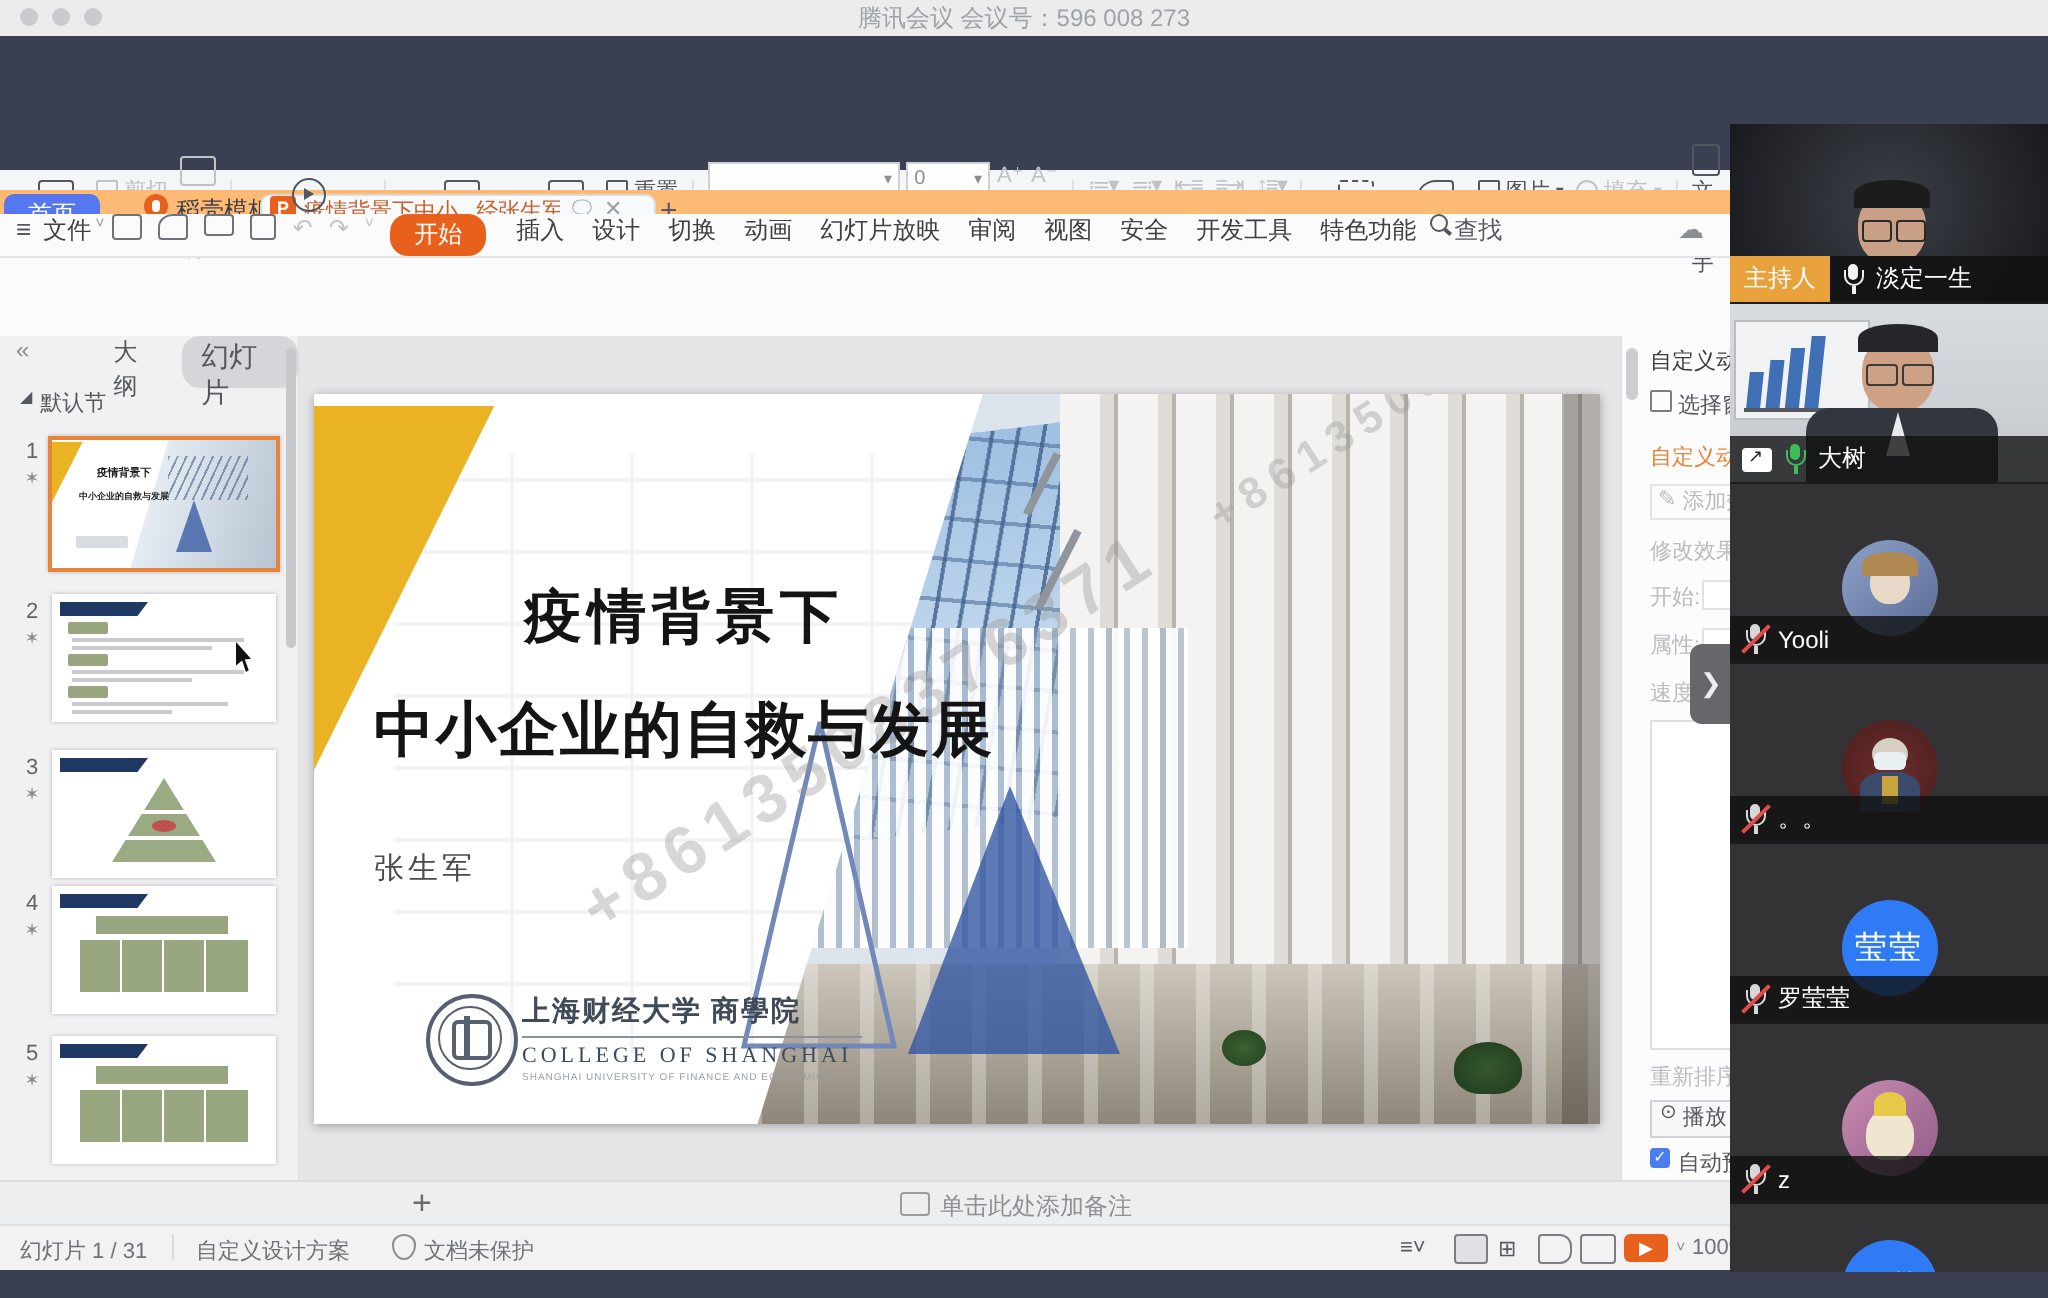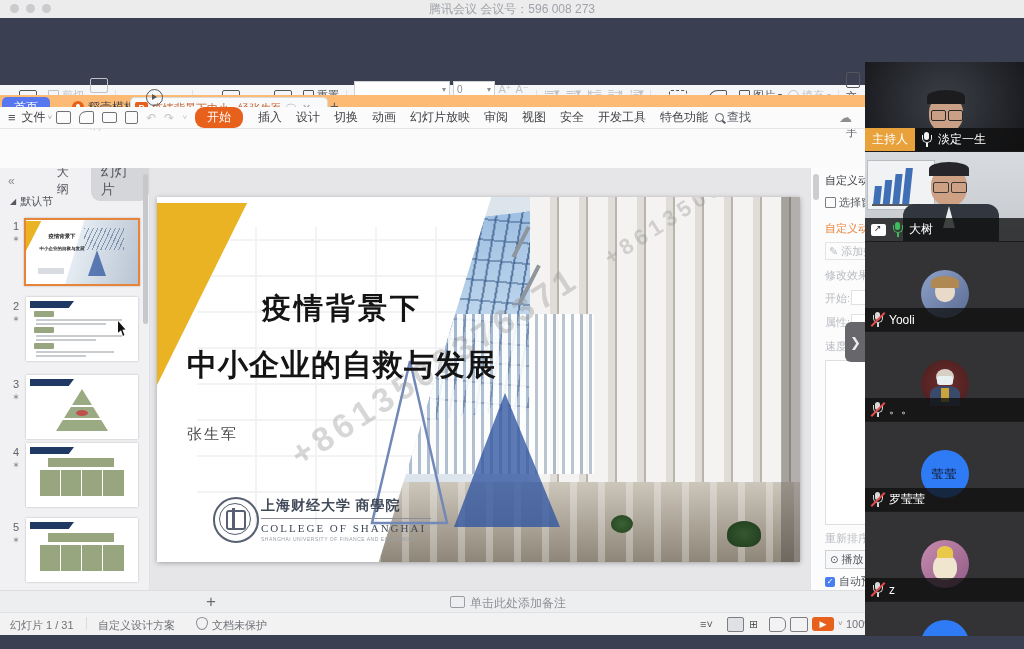--- a/index.html
+++ b/index.html
@@ -1,19 +1,19 @@
 <!DOCTYPE html>
 <html><head>
 <meta charset="utf-8">
 <style>
   html,body{margin:0;padding:0;background:#888;}
   #screen{position:relative;width:1024px;height:649px;overflow:hidden;background:#3A4052;
     font-family:"Liberation Sans","DejaVu Sans",sans-serif;-webkit-font-smoothing:antialiased;}
   .abs{position:absolute;}
-  .flex{display:flex;align-items:center;}
+  .flex{display:flex;}
   
   #titlebar{left:0;top:0;width:1024px;height:18px;background:#ECECEC;}
   .tl{width:9px;height:9px;border-radius:50%;background:#C9CBCE;top:4px;}
   #tb-text{width:100%;text-align:center;font-size:12px;color:#9FA3A9;line-height:18px;}
   
   #wps{left:0;top:85px;width:866px;height:550px;background:#FBFBFC;}
   
   #tabbar{left:0;top:10px;width:866px;height:22px;background:#fdba74;}
   .wtab{height:20px;top:2px;border-radius:5px 5px 0 0;font-size:12px;}
   #tab-home{left:2px;width:48px;background:#5677F0;color:#fff;text-align:center;line-height:20px;}
@@ -79,21 +79,21 @@
   
   #notesbar{left:0;top:505px;width:866px;height:22px;background:#EDEEEF;border-top:1px solid #DBDDDF;box-sizing:border-box;}
   #statusbar{left:0;top:527px;width:866px;height:23px;background:#F2F2F3;border-top:1px solid #DFE1E3;box-sizing:border-box;font-size:11px;color:#6F7277;}
   .sview{width:15px;height:13px;border:1.4px solid #7B7E83;border-radius:2px;top:4px;}
   
   #videopanel{left:865px;top:62px;width:159px;height:575px;background:#242426;overflow:hidden;}
   .vtile{position:absolute;left:0;width:159px;height:90px;overflow:hidden;background:#333335;border-bottom:1px solid #1c1c1e;box-sizing:border-box;}
   .vlabel{position:absolute;left:0;bottom:0;width:100%;height:23px;background:rgba(16,16,16,.78);display:flex;align-items:center;gap:5px;padding:0 6px;box-sizing:border-box;color:#fff;font-size:12px;}
   .badge{background:#E9A23B;color:#fff;font-size:12px;height:23px;line-height:23px;padding:0 7px;margin-left:-6px;flex:none;}
   .avatar{position:absolute;left:50%;top:28px;transform:translateX(-50%);width:48px;height:48px;border-radius:50%;}
-  .av-blue{background:#2F7BF5;color:#0f172a;font-size:12px;display:flex;align-items:center;justify-content:center;letter-spacing:1px;}
+  .av-blue{background:#2F7BF5;color:#ffffff;font-size:16px;display:flex;align-items:center;justify-content:center;letter-spacing:1px;}
   .mic{width:13px;height:15px;position:relative;flex:none;}
   .mic .body{position:absolute;left:4px;top:0;width:5px;height:8px;border-radius:2.5px;background:currentColor;}
   .mic .arc{position:absolute;left:1.5px;top:3px;width:10px;height:8px;border:1.4px solid currentColor;border-top:none;border-radius:0 0 7px 7px;box-sizing:border-box;}
   .mic .stem{position:absolute;left:6px;top:11px;width:1.6px;height:4px;background:currentColor;}
   .mic .slashred{position:absolute;left:6px;top:-2px;width:2px;height:19px;background:#E14B4B;transform:rotate(45deg);}
   .micwhite{color:#F2F2F2;} .micgreen{color:#3DBE5B;} .micmuted{color:#D8D8D8;}
   .shareic{width:15px;height:12px;background:#fff;border-radius:2px;position:relative;flex:none;}
   .shareic:before{content:"\2197";position:absolute;left:3px;top:-1px;font-size:9px;color:#222;}
   #chevron{left:845px;top:322px;width:21px;height:40px;background:#66666B;border-radius:6px 0 0 6px;color:#EDEDED;font-size:13px;display:flex;align-items:center;justify-content:center;}
   #navy-bottom{left:0;top:636px;width:1024px;height:13px;background:#3A4052;z-index:60;}

